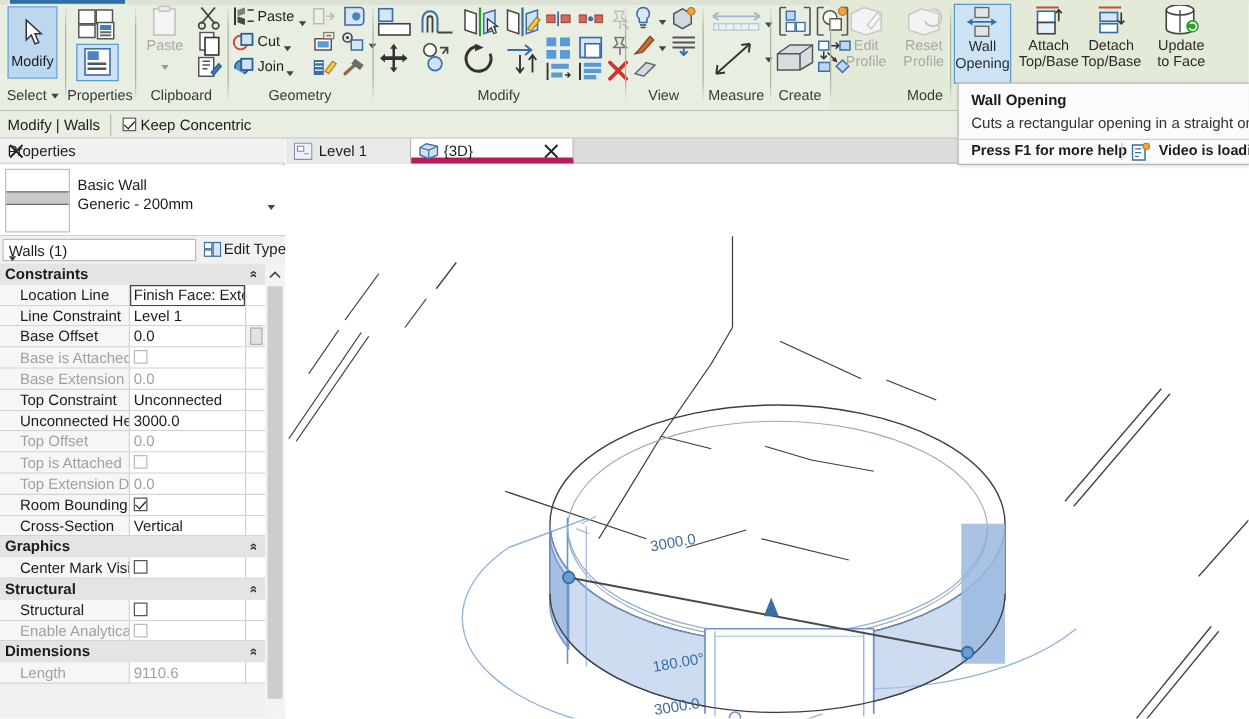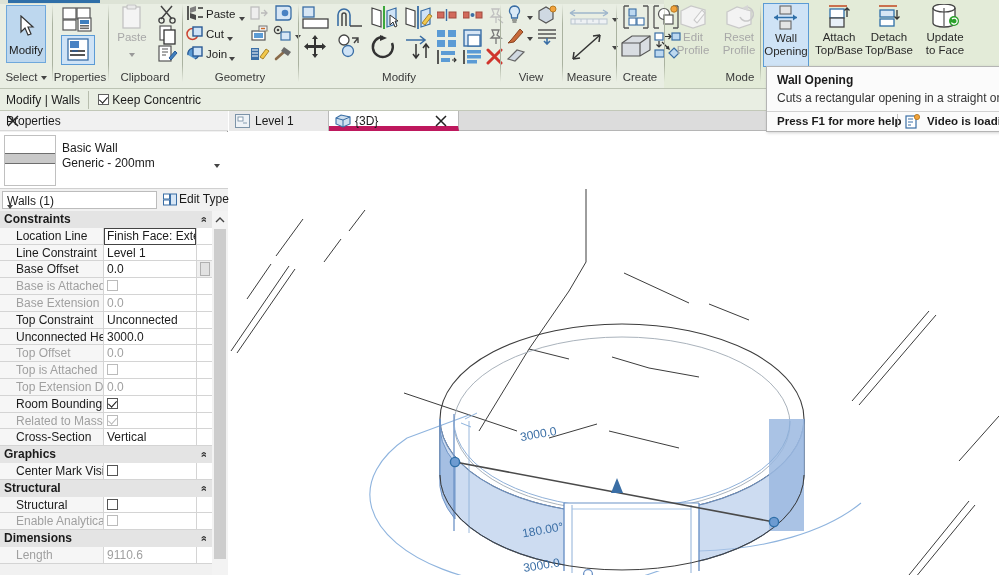--- a/index.html
+++ b/index.html
@@ -725,25 +725,20 @@
           <div class="pend"></div>
         </div>
         <div class="prow dis">
           <div class="pkey">Top Extension Dist…</div>
           <div class="pval">0.0</div>
           <div class="pend"></div>
         </div>
         <div class="prow">
           <div class="pkey">Room Bounding</div>
           <div class="pval"><span class="pchk on"></span></div>
-          <div class="pend"></div>
-        </div>
-        <div class="prow dis">
-          <div class="pkey">Related to Mass</div>
-          <div class="pval"><span class="pchk on dis"></span></div>
           <div class="pend"></div>
         </div>
         <div class="prow">
           <div class="pkey">Cross-Section</div>
           <div class="pval">Vertical</div>
           <div class="pend"></div>
         </div>
         <div class="prow group">
           <div class="gname">Graphics</div>
           <div class="gchev" style="transform: rotate(-90deg);">»</div>

